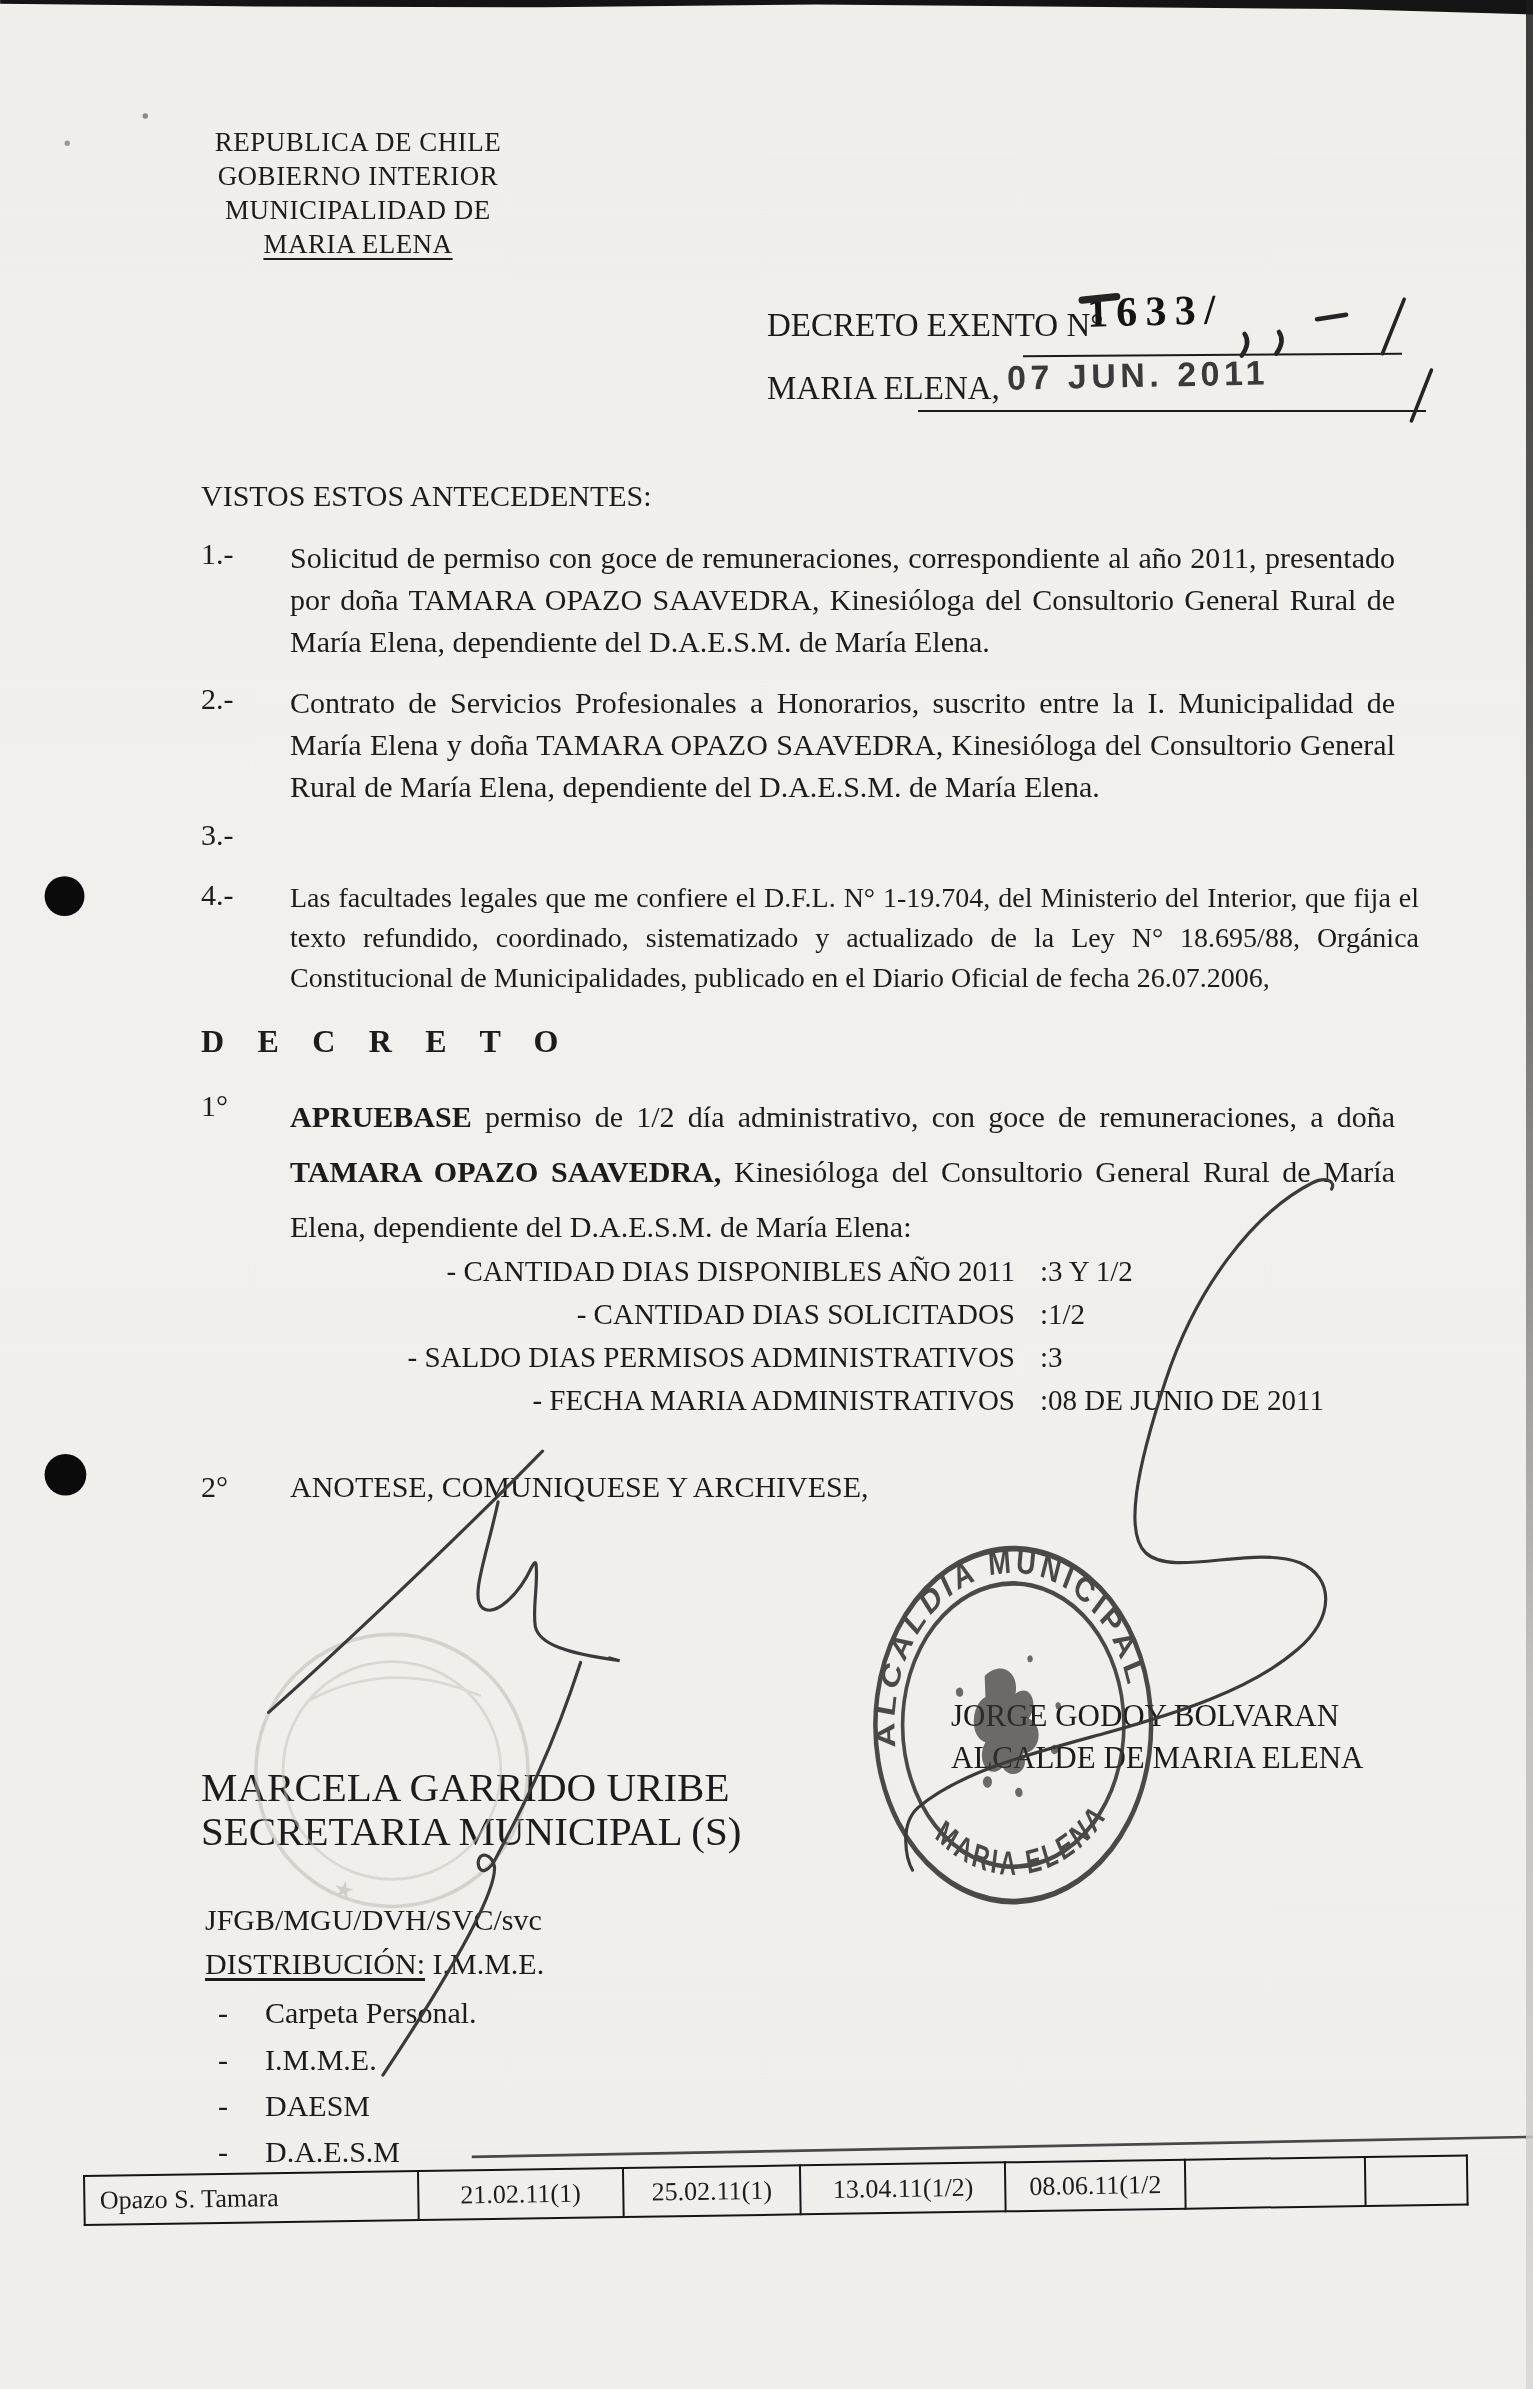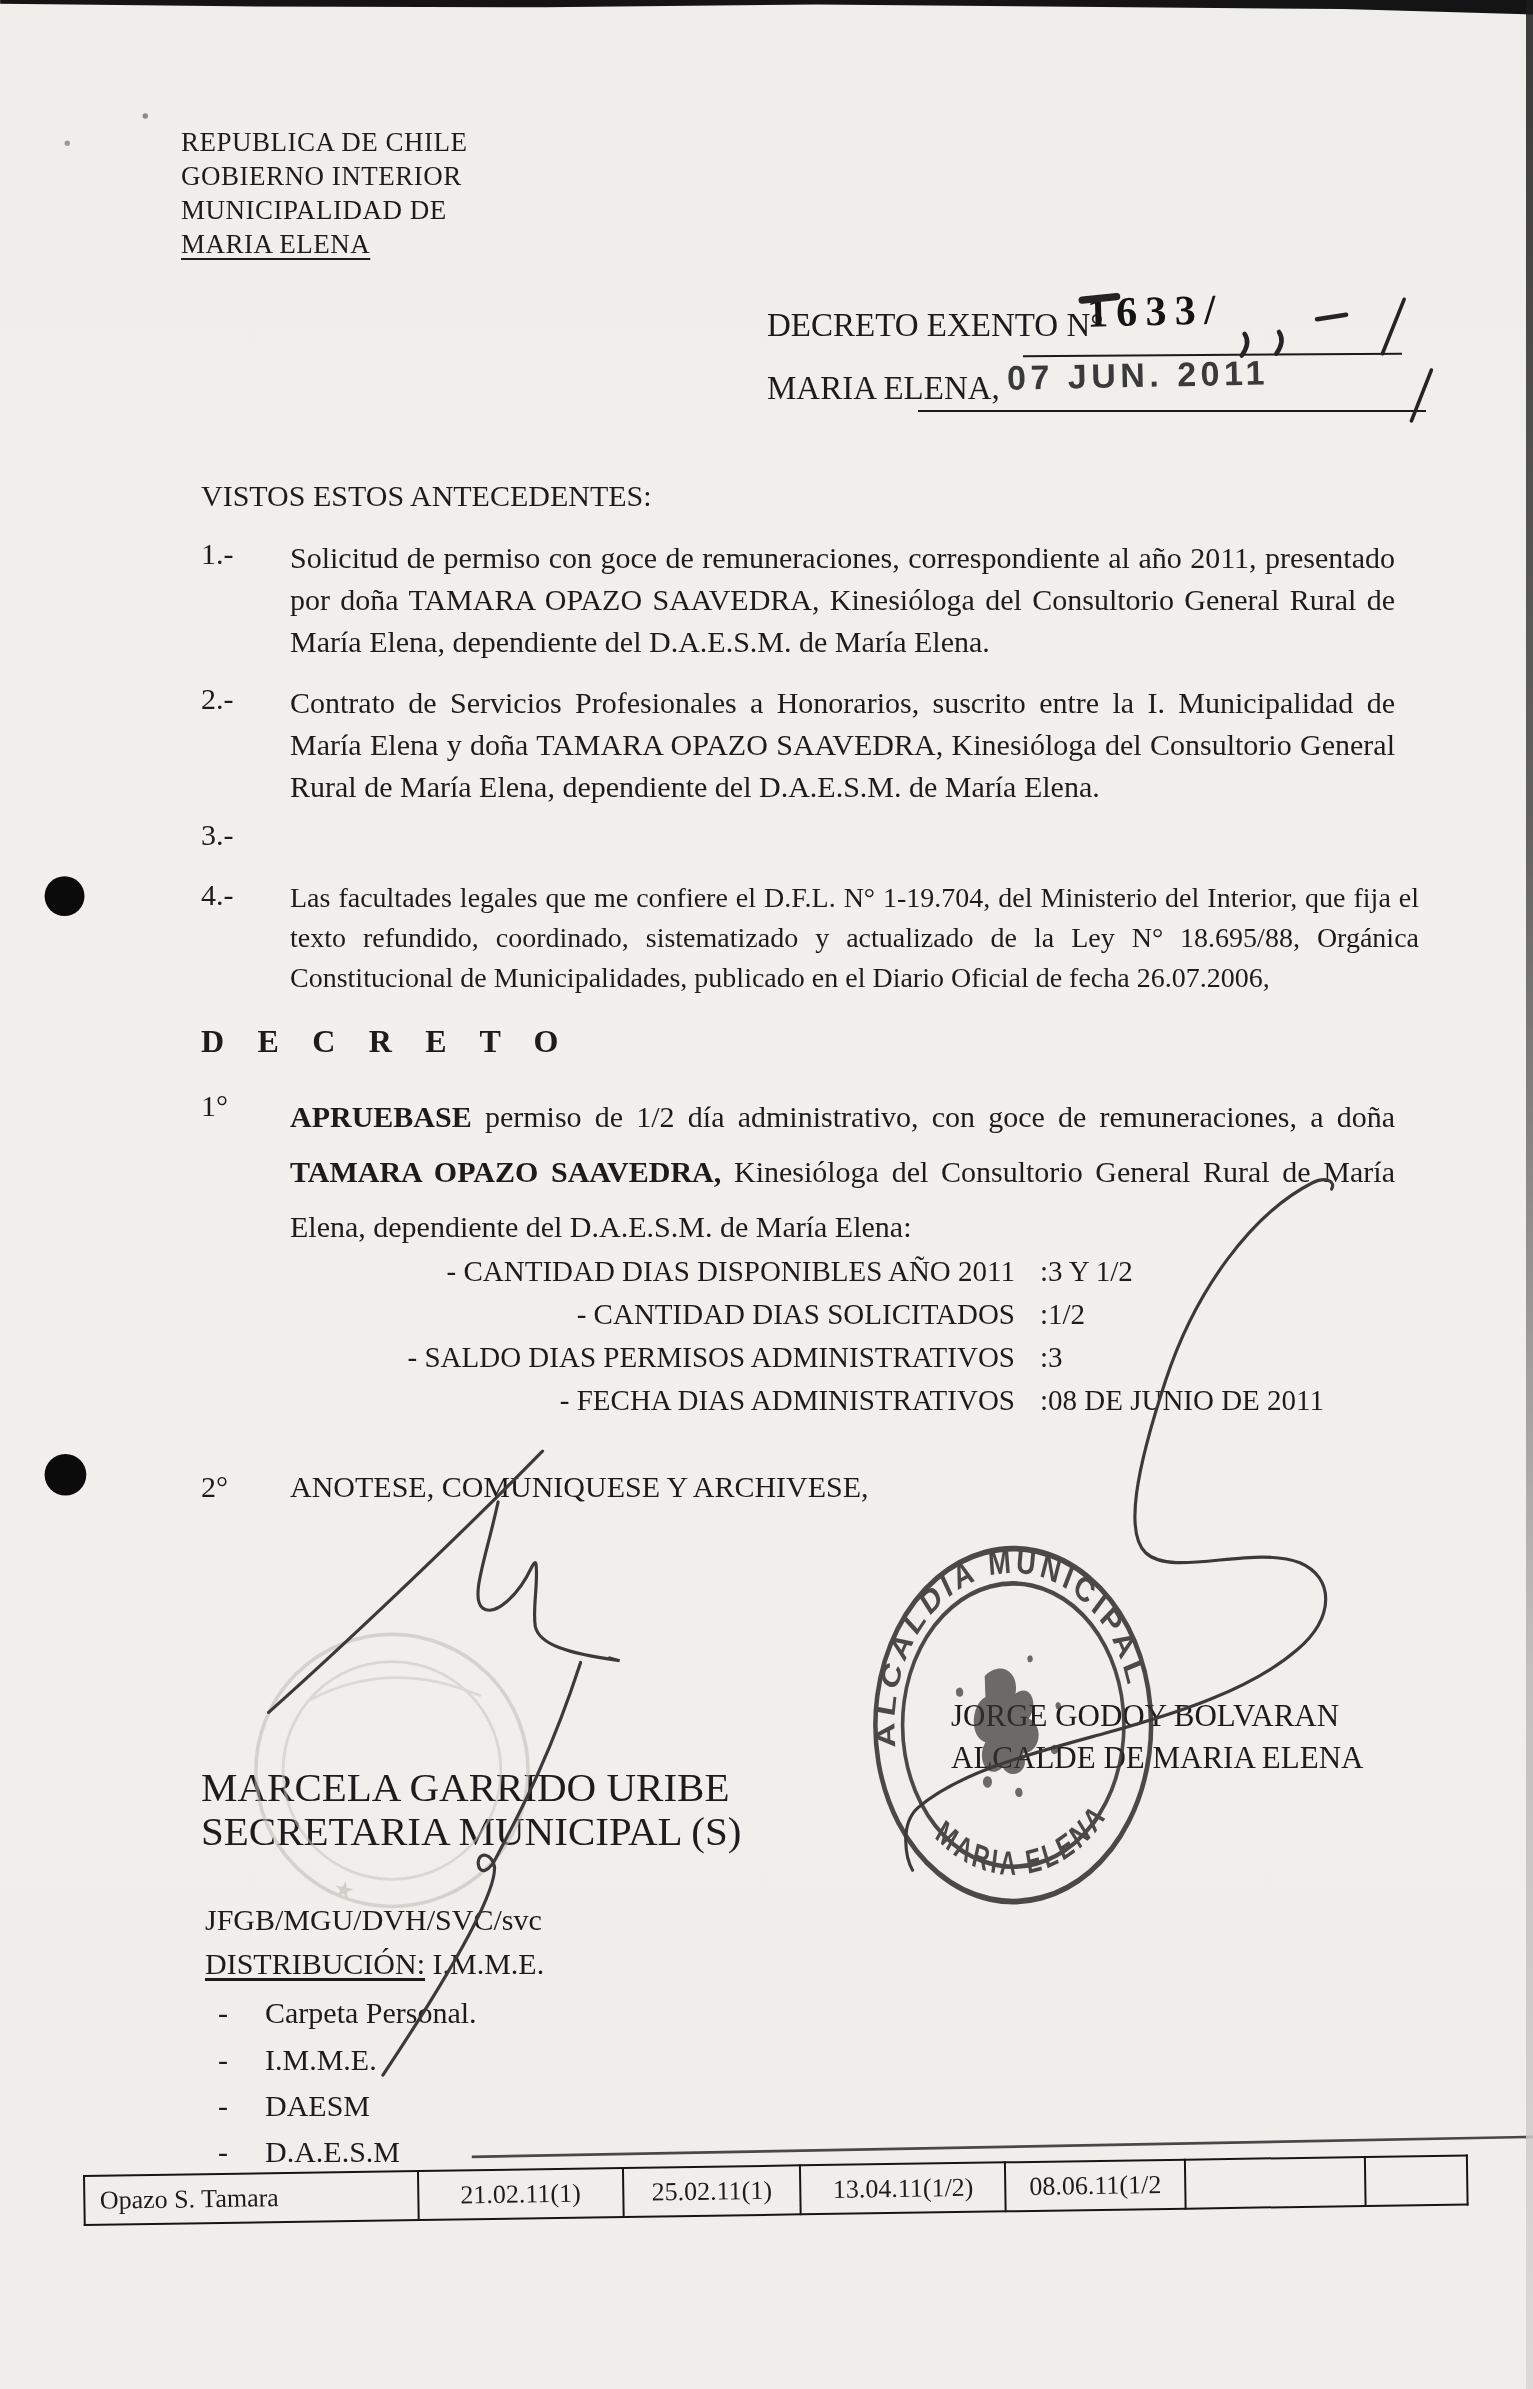--- a/index.html
+++ b/index.html
@@ -1,20 +1,20 @@
 <!DOCTYPE html>
 <html style="font-size:14.5px"><head>
 <meta charset="utf-8">
 <style>
   html,body{margin:0;padding:0;background:#888;}
   .page{position:relative;width:1534px;height:2389px;background:#f0efec;
         background:linear-gradient(180deg,#efeeea 0%,#f1f0ed 40%,#efeeeb 100%);
         overflow:hidden;font-family:"Liberation Serif","DejaVu Serif",serif;color:#1c1c1c;}
   .abs{position:absolute;}
-  .hdr{left:181px;top:125px;width:354px;font-size:27px;line-height:34px;letter-spacing:0.5px;}
+  .hdr{left:181px;top:125px;width:354px;text-align:center;font-size:27px;line-height:34px;letter-spacing:0.5px;}
   .hdr .ul{text-decoration:underline;text-underline-offset:4.5px;}
   .decree-label{left:767px;top:307px;font-size:33px;}
   .decree-num{left:1087px;top:287px;font-size:42px;font-weight:bold;letter-spacing:8.2px;transform:rotate(-1.5deg);color:#141414;}
   .decree-underline{left:1023px;top:354px;width:379px;height:0;border-bottom:2.7px solid #1a1a1a;transform:rotate(-.4deg);}
   .city-label{left:767px;top:370px;font-size:33px;}
   .date-stamp{left:1007px;top:356px;font-size:34px;font-weight:bold;font-family:"Liberation Sans",sans-serif;
               letter-spacing:4.5px;transform:rotate(-1.2deg);color:#222;opacity:.88;}
   .date-underline{left:918px;top:410px;width:508px;height:0;border-bottom:2.7px solid #1a1a1a;}
   .vistos-title{left:201px;top:479px;font-size:30px;}
   .inum{left:201px;font-size:30px;}
@@ -90,21 +90,21 @@
       <span class="lab">- CANTIDAD DIAS SOLICITADOS</span>
       <span class="colon">:</span>
       <span class="val">1/2</span>
     </div>
     <div class="row">
       <span class="lab">- SALDO DIAS PERMISOS ADMINISTRATIVOS</span>
       <span class="colon">:</span>
       <span class="val">3</span>
     </div>
     <div class="row">
-      <span class="lab">- FECHA DIAS ADMINISTRATIVOS</span>
+      <span class="lab">- FECHA MARIA ADMINISTRATIVOS</span>
       <span class="colon">:</span>
       <span class="val">08  DE JUNIO DE 2011</span>
     </div>
   </div>
 
   <div class="abs inum" style="top:1470px">2°</div>
   <div class="abs anotese" style="left:290px;top:1470px">ANOTESE, COMUNIQUESE Y ARCHIVESE,</div>
 
   <div class="abs sig-right">
     <div>JORGE GODOY BOLVARAN</div>

